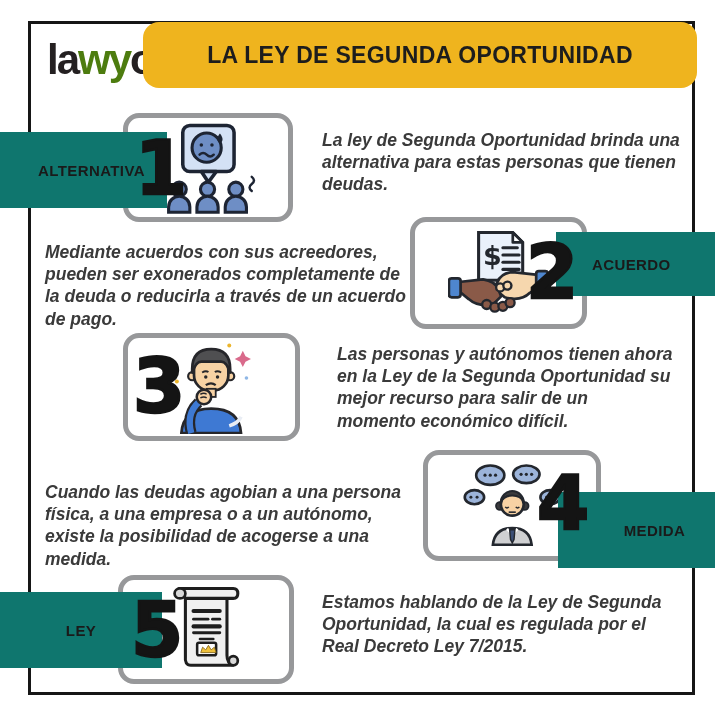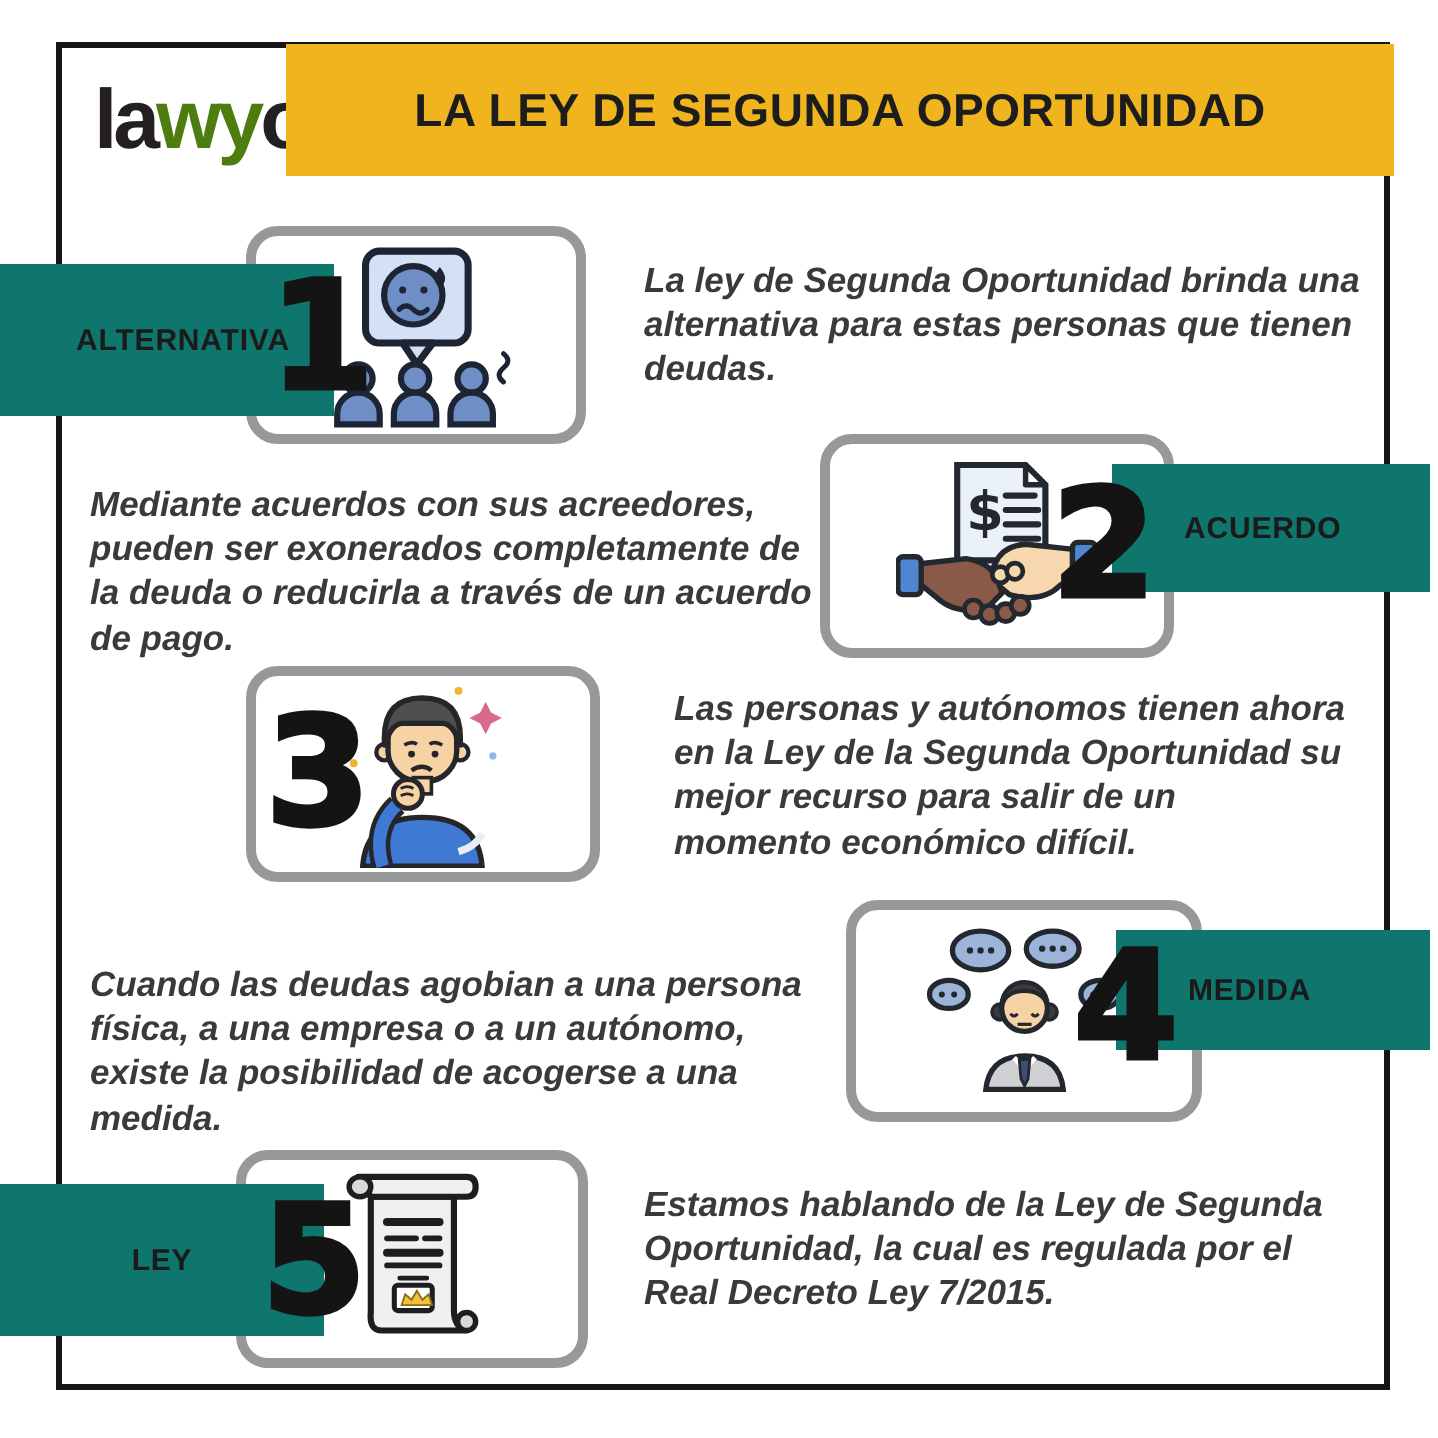--- a/index.html
+++ b/index.html
@@ -13,21 +13,21 @@
     border:3px solid #161616;box-sizing:border-box;z-index:1;background:#fff;
   }
   .logo{
     position:absolute;left:47px;top:36px;z-index:2;
     font-size:42px;font-weight:bold;letter-spacing:-2px;color:#242021;
   }
   .logo .y{color:#4d7c0f;}
   .banner{
     position:absolute;left:143px;top:22px;width:554px;height:66px;z-index:5;
     background:#efb41e;display:flex;align-items:center;justify-content:center;
-    font-size:23px;font-weight:bold;letter-spacing:.3px;color:#1d1d1d;
+    font-size:23px;font-weight:bold;letter-spacing:.3px;color:#1d1d1d;border-radius:16px;
   }
   .card{
     position:absolute;background:#ffffff;border:5px solid #97989a;border-radius:16px;
     box-sizing:border-box;display:flex;align-items:center;justify-content:center;z-index:2;
   }
   .ylabel{
     position:absolute;background:#0f766e;z-index:3;box-sizing:border-box;
     display:flex;align-items:center;color:#1a1a1a;font-weight:bold;
     font-size:15px;letter-spacing:.4px;
   }
@@ -53,21 +53,21 @@
   .label-2{left:556px;top:232px;width:159px;height:64px;padding-left:36px;}
   
   .card-3{left:123px;top:333px;width:177px;height:108px;}
   .label-3{left:0;top:351px;width:168px;height:77px;}
   .num-3{left:130px;top:351px;width:58px;}
   .text-3{left:337px;top:343px;width:385px;}
   
   .text-4{left:45px;top:448px;width:425px;margin-top:33px;}
   .card-4{left:423px;top:450px;width:178px;height:111px;}
   .num-4{left:533px;top:468px;width:60px;}
-  .label-4{left:558px;top:465px;width:157px;height:60px;padding-left:36px;}
+  .label-4{left:558px;top:492px;width:157px;height:76px;padding-left:36px;justify-content:center;}
   
   .card-5{left:118px;top:575px;width:176px;height:109px;}
   .label-5{left:0;top:592px;width:162px;height:76px;}
   .num-5{left:128px;top:595px;width:58px;}
   .text-5{left:322px;top:591px;width:395px;}
 </style>
 </head>
 <body>
 
 <div class="stage">

